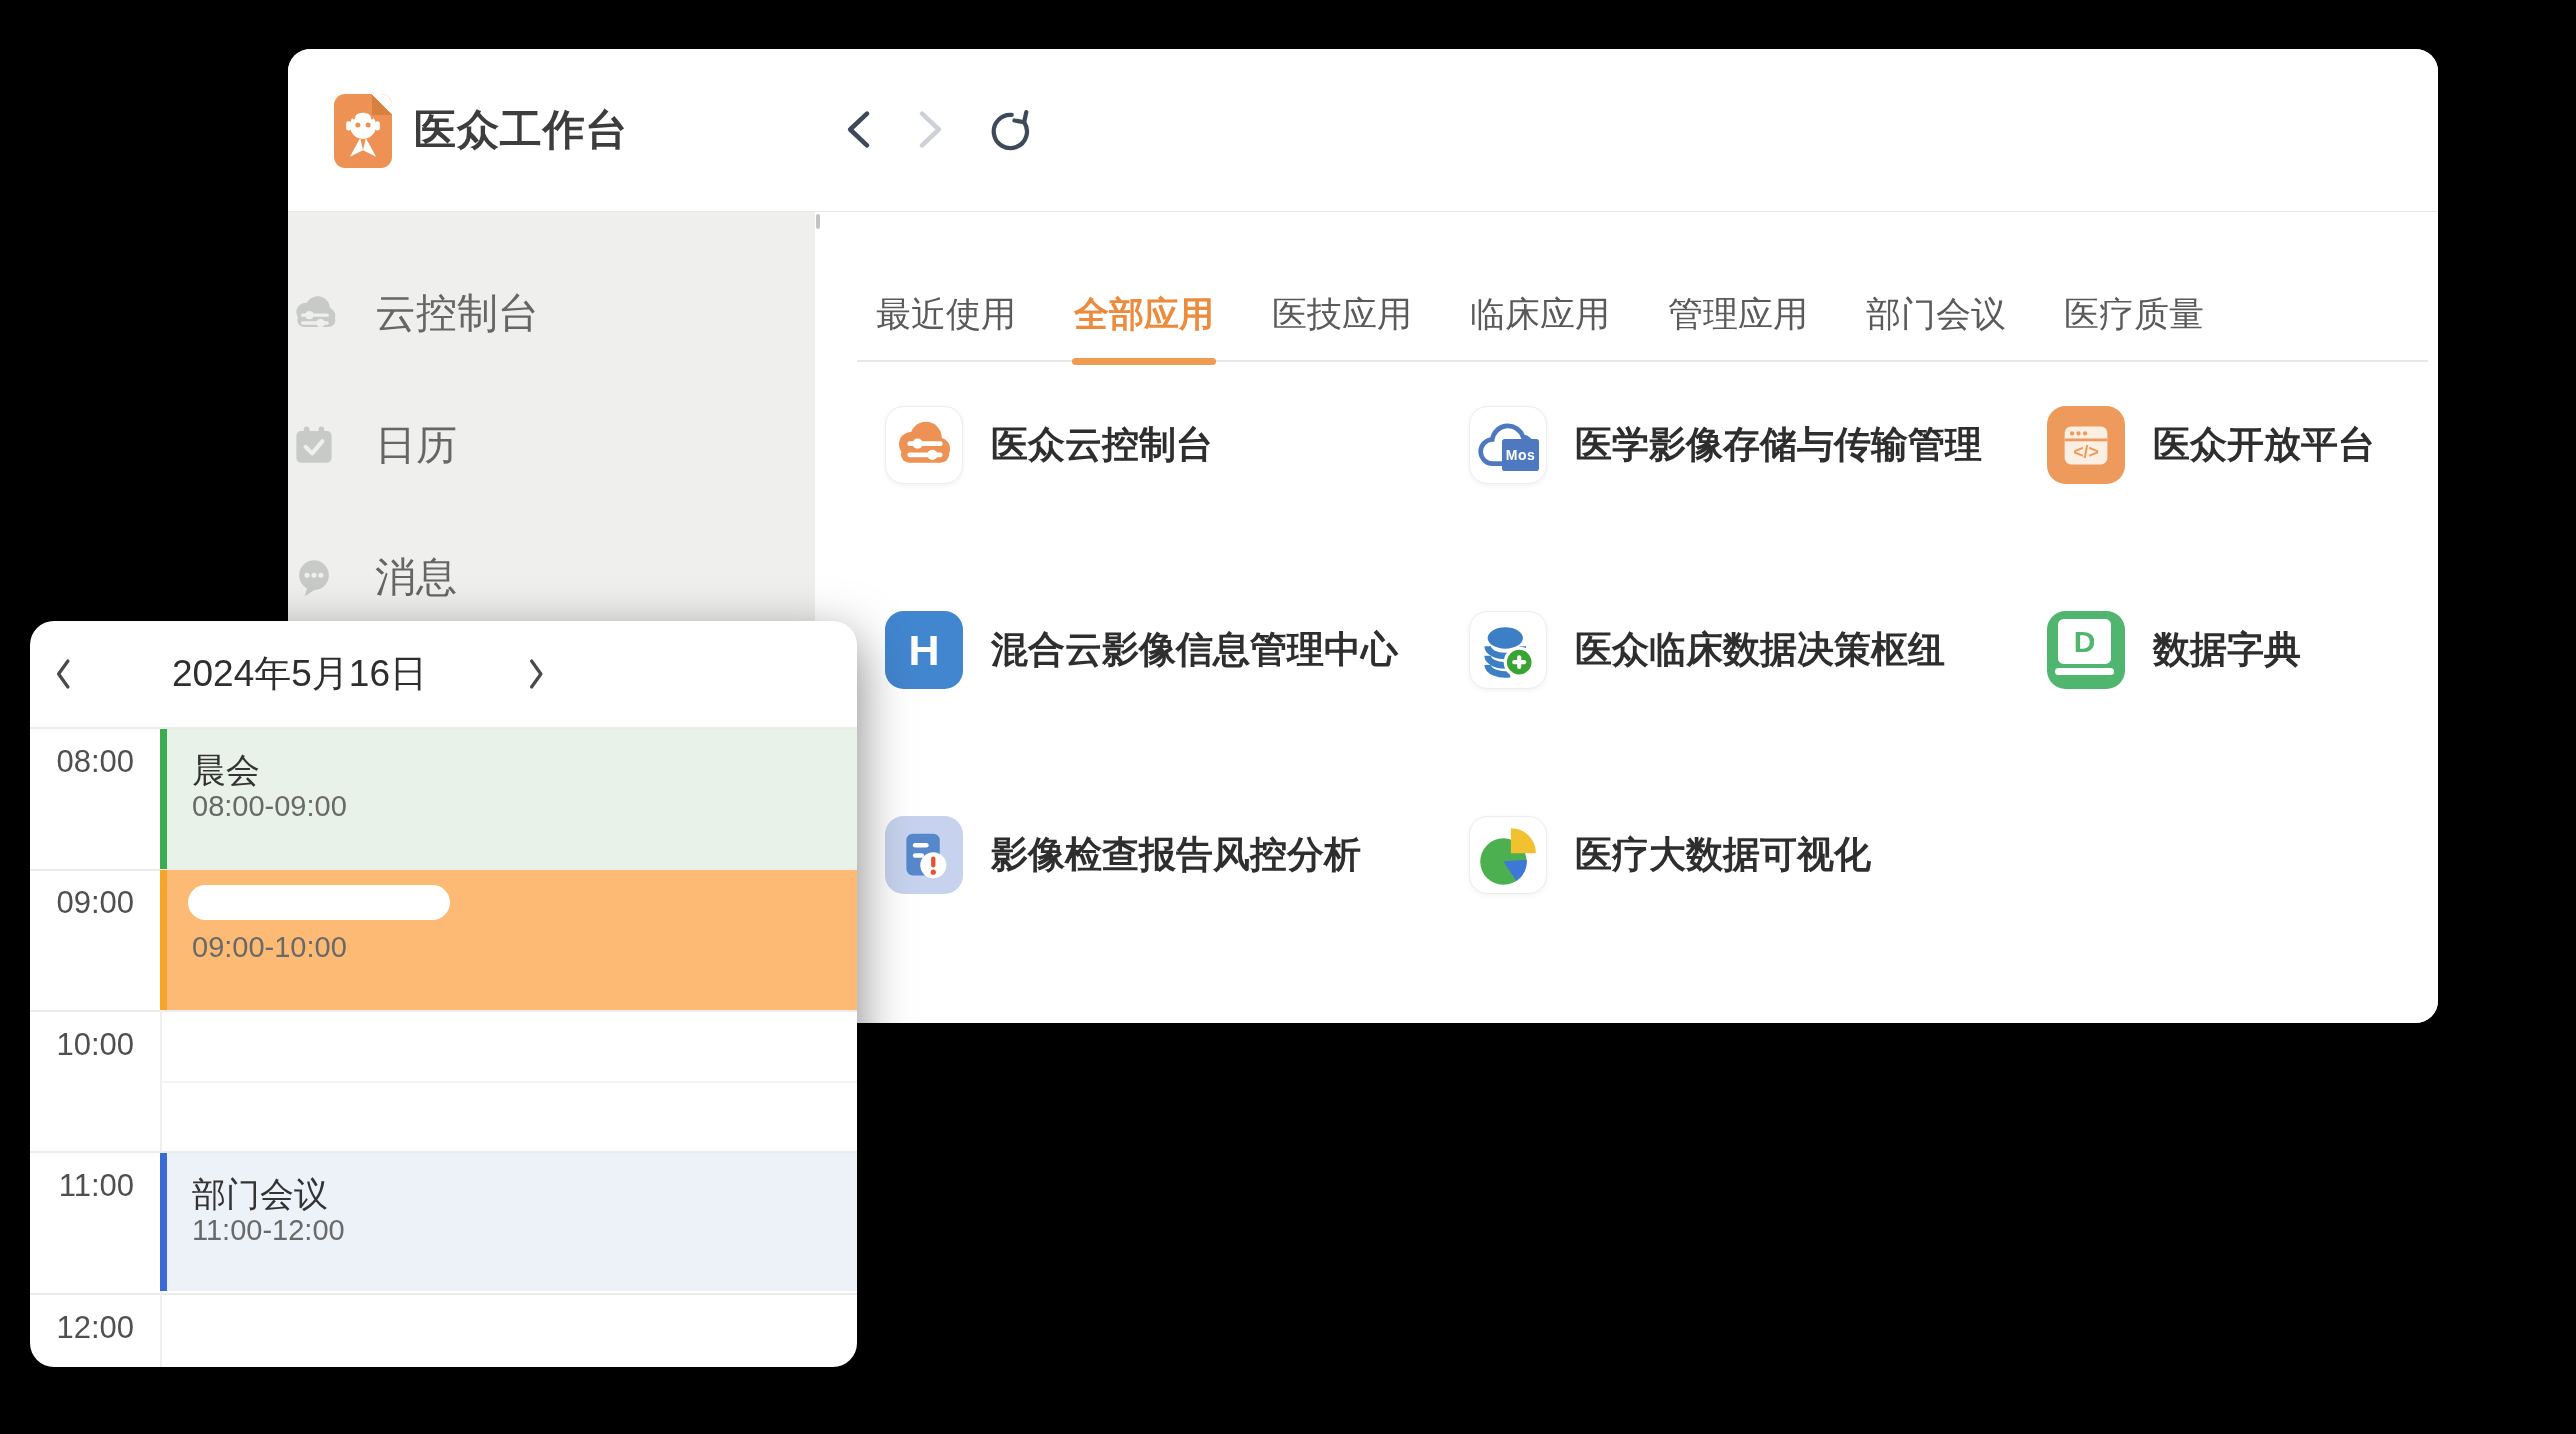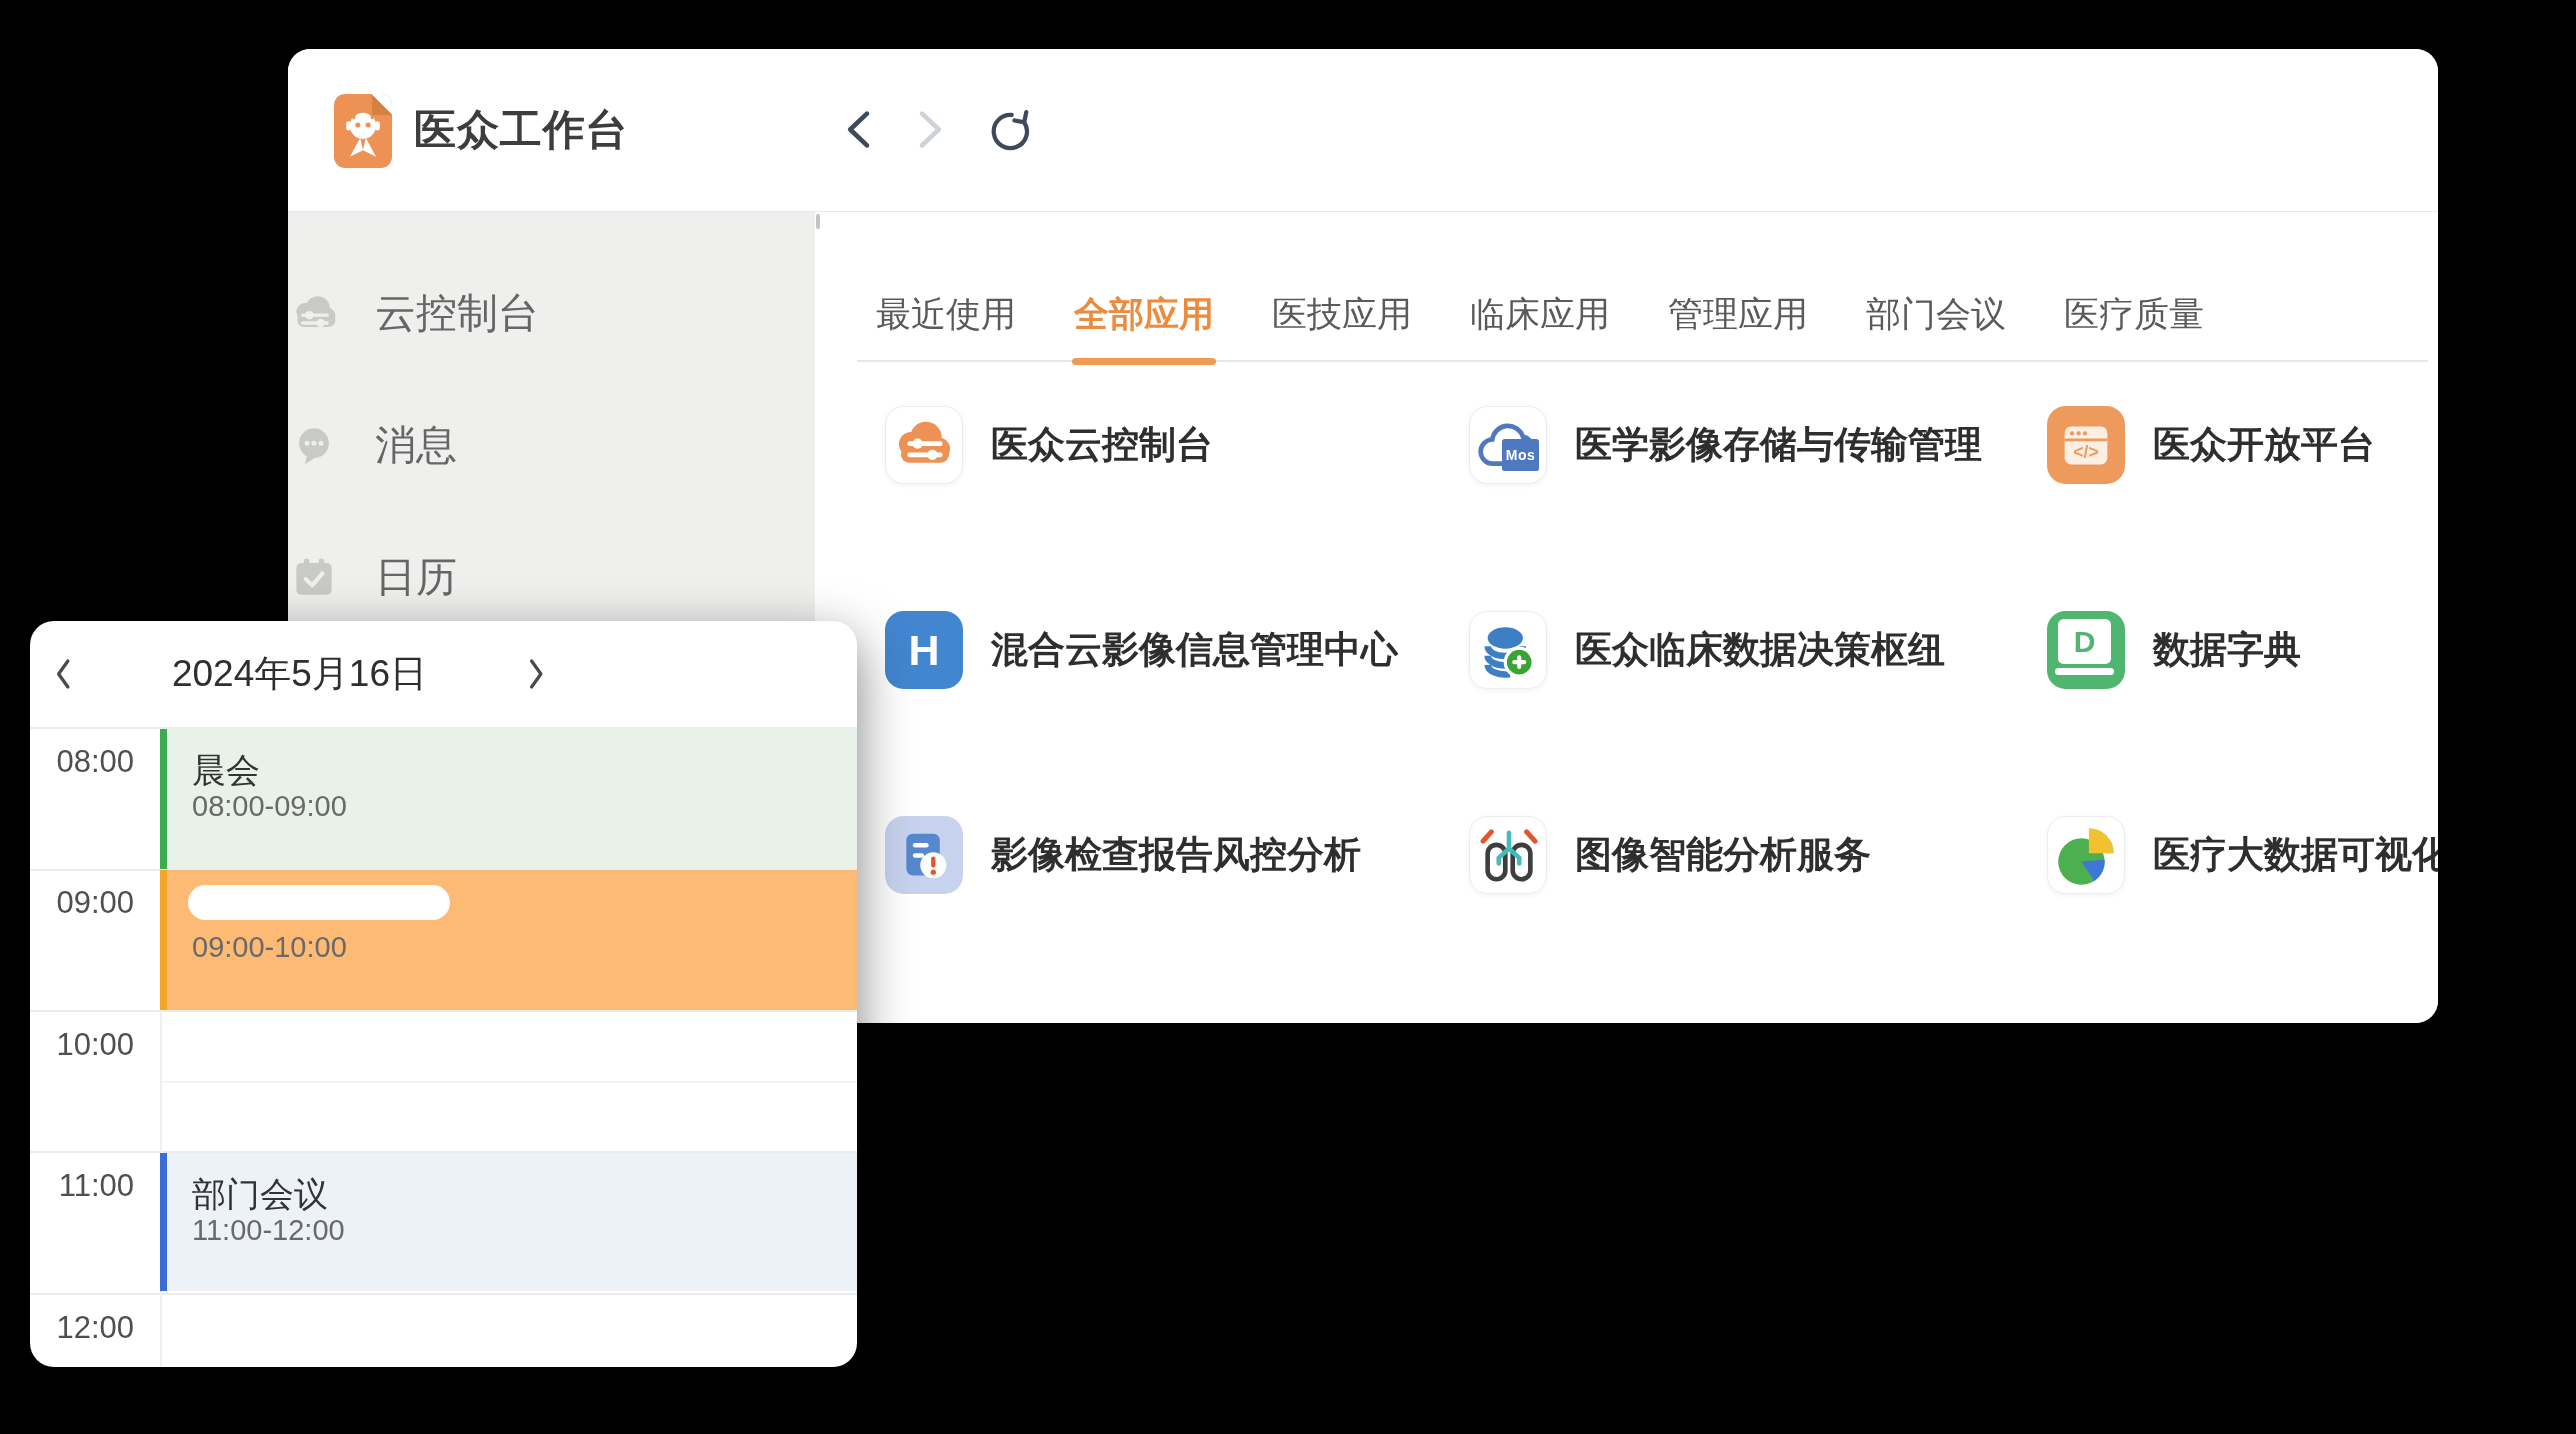--- a/index.html
+++ b/index.html
@@ -114,36 +114,36 @@
             <rect x="10" y="28" width="41" height="15" rx="7.5" fill="#C7CAC6"></rect>
           <rect x="14" y="28.5" width="30" height="3.6" rx="1.8" fill="#EFF0EE"></rect>
             <circle cx="23" cy="30.3" r="4.4" fill="#EFF0EE"></circle>
           <rect x="14" y="37" width="30" height="3.6" rx="1.8" fill="#EFF0EE"></rect>
             <circle cx="35" cy="38.8" r="4.4" fill="#EFF0EE"></circle>
         </svg>
         <span class="s-label">云控制台</span>
       </div>
       <div class="side-item">
         <svg class="s-icon" viewBox="0 0 56 56">
+          <rect x="9" y="13" width="38" height="34" rx="5" fill="#C7CAC6"></rect>
+          <rect x="17" y="8" width="6" height="10" rx="3" fill="#C7CAC6"></rect>
+            <rect x="33" y="8" width="6" height="10" rx="3" fill="#C7CAC6"></rect>
+          <path d="M19 30 L26 37 L37 24" fill="none" stroke="#EFF0EE" stroke-width="4.5" stroke-linecap="round" stroke-linejoin="round"></path>
+        </svg>
+        <span class="s-label">日历</span>
+      </div>
+      <div class="side-item">
+        <svg class="s-icon" viewBox="0 0 56 56">
           <circle cx="28" cy="26" r="16" fill="#C7CAC6"></circle>
           <path d="M21 38 L18 49 L30 41 Z" fill="#C7CAC6"></path>
           <circle cx="20.5" cy="26" r="2.7" fill="#EFF0EE"></circle>
             <circle cx="28" cy="26" r="2.7" fill="#EFF0EE"></circle>
             <circle cx="35.5" cy="26" r="2.7" fill="#EFF0EE"></circle>
         </svg>
         <span class="s-label">消息</span>
-      </div>
-      <div class="side-item">
-        <svg class="s-icon" viewBox="0 0 56 56">
-          <rect x="9" y="13" width="38" height="34" rx="5" fill="#C7CAC6"></rect>
-          <rect x="17" y="8" width="6" height="10" rx="3" fill="#C7CAC6"></rect>
-            <rect x="33" y="8" width="6" height="10" rx="3" fill="#C7CAC6"></rect>
-          <path d="M19 30 L26 37 L37 24" fill="none" stroke="#EFF0EE" stroke-width="4.5" stroke-linecap="round" stroke-linejoin="round"></path>
-        </svg>
-        <span class="s-label">日历</span>
       </div>
     </div>
 
     <div class="content"></div>
     <div class="scroll-tick"></div>
 
     <div class="tabs">
       <div class="tab">最近使用</div>
       <div class="tab active">全部应用</div>
       <div class="tab">医技应用</div>
@@ -233,32 +233,20 @@
             <rect x="30" y="29" width="17" height="5" rx="2.5" fill="#fff"></rect>
             <rect x="30" y="40" width="12" height="5" rx="2.5" fill="#fff"></rect>
             <circle cx="52" cy="53" r="14" fill="#fff"></circle>
             <rect x="49.7" y="43.5" width="4.6" height="12" rx="2.3" fill="#E2552E"></rect>
             <circle cx="52" cy="60.5" r="2.8" fill="#E2552E"></circle>
           </svg>
         </div>
         <span class="app-label">影像检查报告风控分析</span>
       </div>
 
-      <div class="app-cell">
-        <div class="app-icon framed">
-          <svg width="78" height="78" viewBox="0 0 84 84">
-            <path d="M14 26 L23 16" stroke="#E2552E" stroke-width="5.5" stroke-linecap="round"></path>
-            <path d="M70 26 L61 16" stroke="#E2552E" stroke-width="5.5" stroke-linecap="round"></path>
-            <rect x="19" y="30" width="19" height="37" rx="9.5" fill="none" stroke="#3E3E3E" stroke-width="5"></rect>
-            <rect x="46" y="30" width="19" height="37" rx="9.5" fill="none" stroke="#3E3E3E" stroke-width="5"></rect>
-            <path d="M42 17 V34 M42 34 L31 44 M42 34 L53 44 M31 44 L31 50 M53 44 L53 50" fill="none" stroke="#45BCBC" stroke-width="5" stroke-linecap="round" stroke-linejoin="round"></path>
-          </svg>
-        </div>
-        <span class="app-label">图像智能分析服务</span>
-      </div>
 
       <div class="app-cell">
         <div class="app-icon framed">
           <svg width="78" height="78" viewBox="0 0 84 84">
             <circle cx="36" cy="48" r="25" fill="#4CAF50"></circle>
             <path d="M36 48 L61 46 A25 25 0 0 1 50 69 Z" fill="#3D78D8"></path>
             <path d="M44 39 L44 12 A27 27 0 0 1 71 39 Z" fill="#F1C12F"></path>
           </svg>
         </div>
         <span class="app-label">医疗大数据可视化</span>

